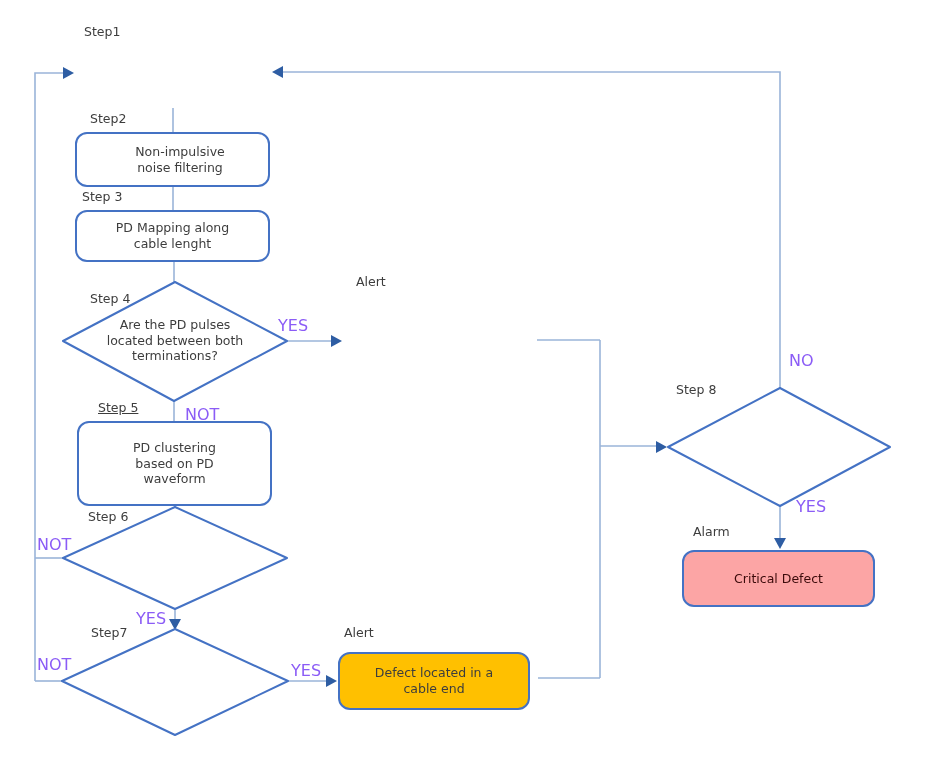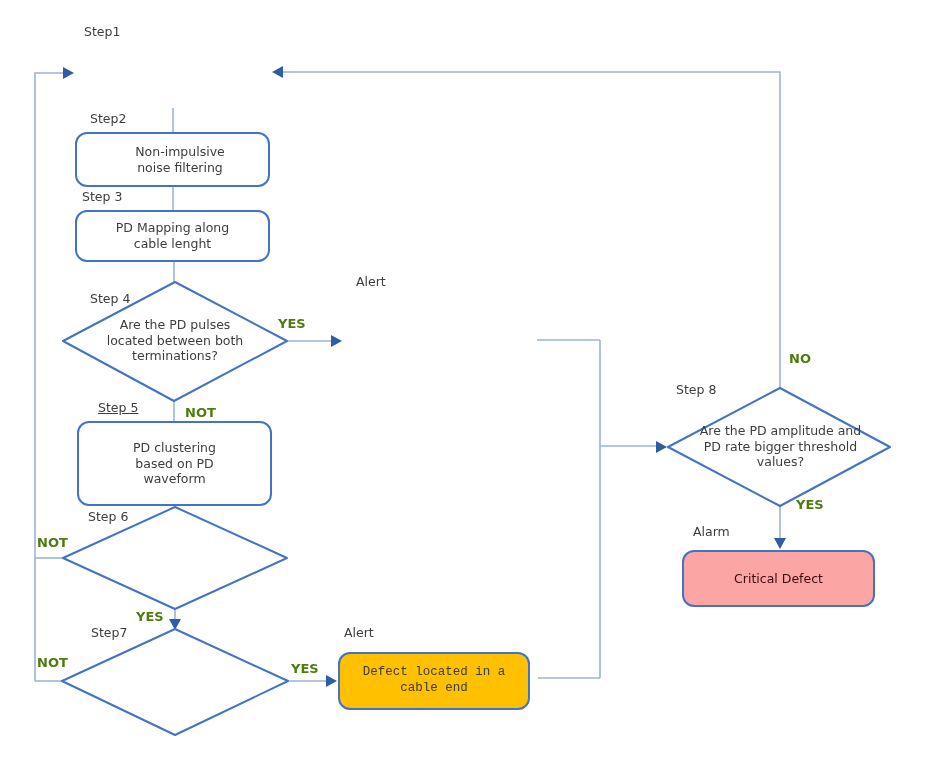--- a/index.html
+++ b/index.html
@@ -18,21 +18,21 @@
   .alert{background:#ffc000;}
   .alarm{background:#fca5a5;color:#3b0a0a;}
   .dtext{
     position:absolute;color:#3d3d3d;font-size:12.5px;line-height:1.25;
     text-align:center;
   }
   .steplbl{
     position:absolute;color:#3d3d3d;font-size:12.5px;white-space:nowrap;
   }
   .edgelbl{
-    position:absolute;color:#4d7c0f;font-size:13px;font-weight:700;
+    position:absolute;color:#8b5cf6;font-size:16px;font-weight:400;
     white-space:nowrap;
   }
 </style>
 </head>
 <body>
 
 <div id="canvas">
 
   <svg id="wires" viewBox="0 0 927 772" xmlns="http://www.w3.org/2000/svg">
     <g stroke="#9ab4d9" stroke-width="1.6" fill="none">
@@ -84,29 +84,28 @@
   <div class="node" style="left:75px;top:132px;width:195px;height:55px;padding-left:15px;">
     <span class="inner" style="width:115px;">Non-impulsive noise filtering</span>
   </div>
   <div class="node" style="left:75px;top:210px;width:195px;height:52px;">
     <span class="inner" style="width:140px;">PD Mapping along cable lenght</span>
   </div>
   <div class="node" style="left:77px;top:421px;width:195px;height:85px;">
     <span class="inner" style="width:105px;">PD clustering based on PD waveform</span>
   </div>
 
-  <div class="node alert" style="left:338px;top:652px;width:192px;height:58px;font-family:Liberation Mono, monospace;">
+  <div class="node alert" style="left:338px;top:652px;width:192px;height:58px;">
     <span class="inner" style="width:150px;">Defect located in a cable end</span>
   </div>
   <div class="node alarm" style="left:682px;top:550px;width:193px;height:57px;">
     <span class="inner" style="width:160px;">Critical Defect</span>
   </div>
 
   <div class="dtext" style="left:95px;top:317px;width:160px;">Are the PD pulses located between both terminations?</div>
-  <div class="dtext" style="left:693px;top:423px;width:175px;">Are the PD amplitude and PD rate bigger threshold values?</div>
 
   <div class="steplbl" style="left:84px;top:24px;">Step1</div>
   <div class="steplbl" style="left:90px;top:111px;">Step2</div>
   <div class="steplbl" style="left:82px;top:189px;">Step 3</div>
   <div class="steplbl" style="left:90px;top:264px;margin-top:27px;">Step 4</div>
   <div class="steplbl" style="left:98px;top:400px;text-decoration:underline;">Step 5</div>
   <div class="steplbl" style="left:88px;top:509px;">Step 6</div>
   <div class="steplbl" style="left:91px;top:625px;">Step7</div>
   <div class="steplbl" style="left:676px;top:382px;">Step 8</div>
   <div class="steplbl" style="left:356px;top:274px;">Alert</div>

